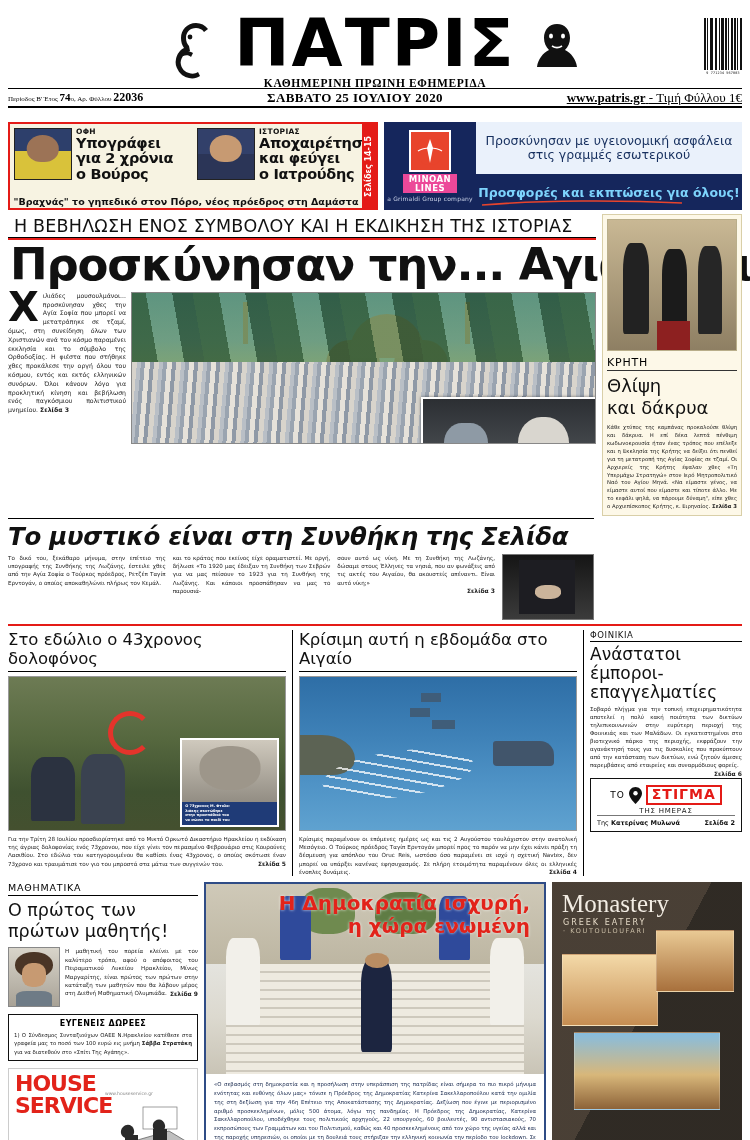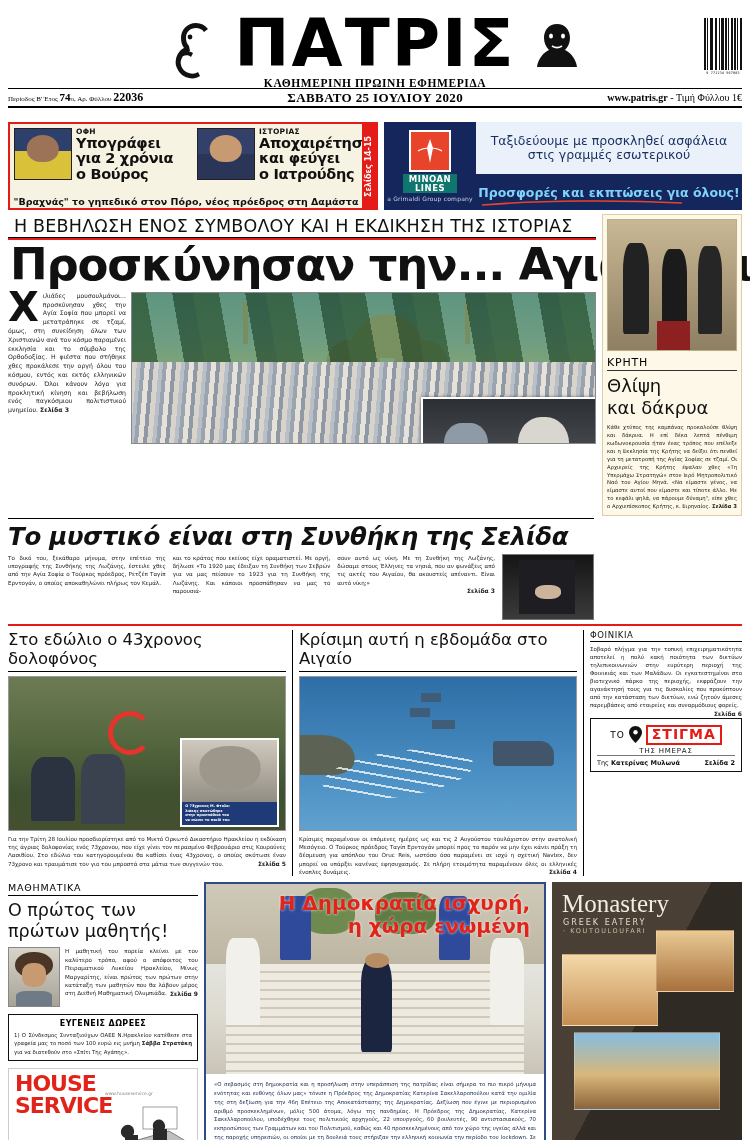--- a/index.html
+++ b/index.html
@@ -40,21 +40,21 @@
   }
   .info-rule {
     position:relative; margin:0 8px; border-top:1px solid #000;
     border-bottom:2px solid #000; height:20px;
     display:flex; align-items:center; justify-content:space-between;
   }
   .info-left { font-family:"Liberation Serif","DejaVu Serif",serif; font-size:7px; color:#000; white-space:nowrap;}
   .info-left b { font-size:11px; }
   .info-left .folio { font-size:12px; font-weight:700; }
   .info-center { font-family:"Liberation Serif","DejaVu Serif",serif; font-weight:700; font-size:13px; letter-spacing:.4px; }
-  .info-right { font-family:"Liberation Serif","DejaVu Serif",serif; font-size:10px; }
+  .info-right { font-family:"Liberation Serif","DejaVu Serif",serif; font-size:13px;text-decoration:underline; }
   .info-right b { font-weight:700; }
 
   
   .topads { display:flex; gap:6px; padding:4px 8px 0 8px; height:92px; }
   .ad-sports {
     flex:0 0 370px; border:2px solid #e41b17; background:#f7f3e2;
     position:relative; display:flex; overflow:hidden;
   }
   .sp-col { display:flex; flex:1; padding:4px 3px 8px 4px; gap:4px; }
   .sp-photo { width:58px; height:52px; border:1px solid #222; flex:0 0 auto; overflow:hidden; position:relative;}
@@ -72,21 +72,21 @@
   }
   .sp-pages span { transform:rotate(-90deg); white-space:nowrap; }
 
   .ad-minoan {
     flex:1 1 auto; background:#15265c; position:relative; display:flex; overflow:hidden;
   }
   .ml-logo { width:92px; flex:0 0 auto; display:flex; flex-direction:column;
              align-items:center; justify-content:center; padding:4px 2px; }
   .ml-mark { width:42px; height:42px; background:#e8442c; border:2px solid #fff;
              display:flex; align-items:center; justify-content:center; }
-  .ml-name { background:#0f766e; color:#fff; font-size:8.5px; font-weight:700;
+  .ml-name { background:#ec4899; color:#fff; font-size:8.5px; font-weight:700;
              padding:1px 6px; margin-top:2px; text-align:center; line-height:1.05; letter-spacing:.5px;}
   .ml-grim { color:#c9d2e8; font-size:6px; margin-top:2px; letter-spacing:.2px; }
   .ml-right { flex:1; display:flex; flex-direction:column; }
   .ml-top { flex:1; background:#eaf1fb; color:#17305f; display:flex; flex-direction:column;
             align-items:center; justify-content:center; font-size:12.5px; line-height:1.15; text-align:center; }
   .ml-bot { flex:0 0 36px; display:flex; align-items:center; justify-content:center;
             color:#7dd3fc; font-size:12.5px; font-weight:700; position:relative; }
   .ml-swoosh { position:absolute; bottom:4px; left:6px; right:6px; height:6px; }
 
   
@@ -338,21 +338,21 @@
             <path d="M15 3 L18 12 L15 27 L12 12 Z" fill="#fff"></path>
             <path d="M3 15 C9 11, 21 11, 27 15" stroke="#fff" stroke-width="1.2" fill="none"></path>
           </svg>
         </div>
         <div class="ml-name" style="white-space:pre-line">MINOAN
 LINES</div>
         <div class="ml-grim">a Grimaldi Group company</div>
       </div>
       <div class="ml-right">
         <div class="ml-top">
-          <div>Ταξιδεύουμε με προσκληθεί ασφάλεια</div>
+          <div>Προσκύνησαν με υγειονομική ασφάλεια</div>
           <div>στις γραμμές εσωτερικού</div>
         </div>
         <div class="ml-bot">
           <span>Προσφορές και εκπτώσεις για όλους!</span>
           <svg class="ml-swoosh" viewBox="0 0 200 6" preserveAspectRatio="none">
             <path d="M0 5 C60 0, 140 0, 200 3" stroke="#e8442c" stroke-width="1.6" fill="none"></path>
           </svg>
         </div>
       </div>
     </div>
@@ -466,20 +466,22 @@
       <div class="trio-text">
         <span>Κρίσιμες παραμένουν οι επόμενες ημέρες ως και τις 2 Αυγούστου τουλάχιστον στην ανατολική Μεσόγειο. Ο Τούρκος πρόεδρος Ταγίπ Ερντογάν μπορεί προς το παρόν να μην έχει κάνει πράξη τη δέσμευση για απόπλου του Oruc Reis, ωστόσο όσο παραμένει σε ισχύ η σχετική Navtex, δεν μπορεί να υπάρξει κανένας εφησυχασμός. Σε πλήρη ετοιμότητα παραμένουν όλες οι ελληνικές ένοπλες δυνάμεις.</span>
         <b style="float:right">Σελίδα 4</b>
       </div>
     </div>
 
     <div class="vdiv"></div>
 
     <div class="trio-col narrow">
       <div class="side-kicker">ΦΟΙΝΙΚΙΑ</div>
+      <div class="side-head" style="white-space:pre-line">Ανάστατοι έμποροι-
+επαγγελματίες</div>
       <div class="side-text">
         <span>Σοβαρό πλήγμα για την τοπική επιχειρηματικότητα αποτελεί η πολύ κακή ποιότητα των δικτύων τηλεπικοινωνιών στην ευρύτερη περιοχή της Φοινικιάς και των Μαλάδων. Οι εγκατεστημένοι στο βιοτεχνικό πάρκο της περιοχής, εκφράζουν την αγανάκτησή τους για τις δυσκολίες που προκύπτουν από την κατάσταση των δικτύων, ενώ ζητούν άμεσες παρεμβάσεις από εταιρείες και συναρμόδιους φορείς.</span>
         <b style="float:right">Σελίδα 6</b>
       </div>
 
       <div class="stigma-box">
         <div class="stigma-top">
           <span class="stigma-to">ΤΟ</span>
           <span class="pin">
             <svg viewBox="0 0 13 17" width="13" height="17">

